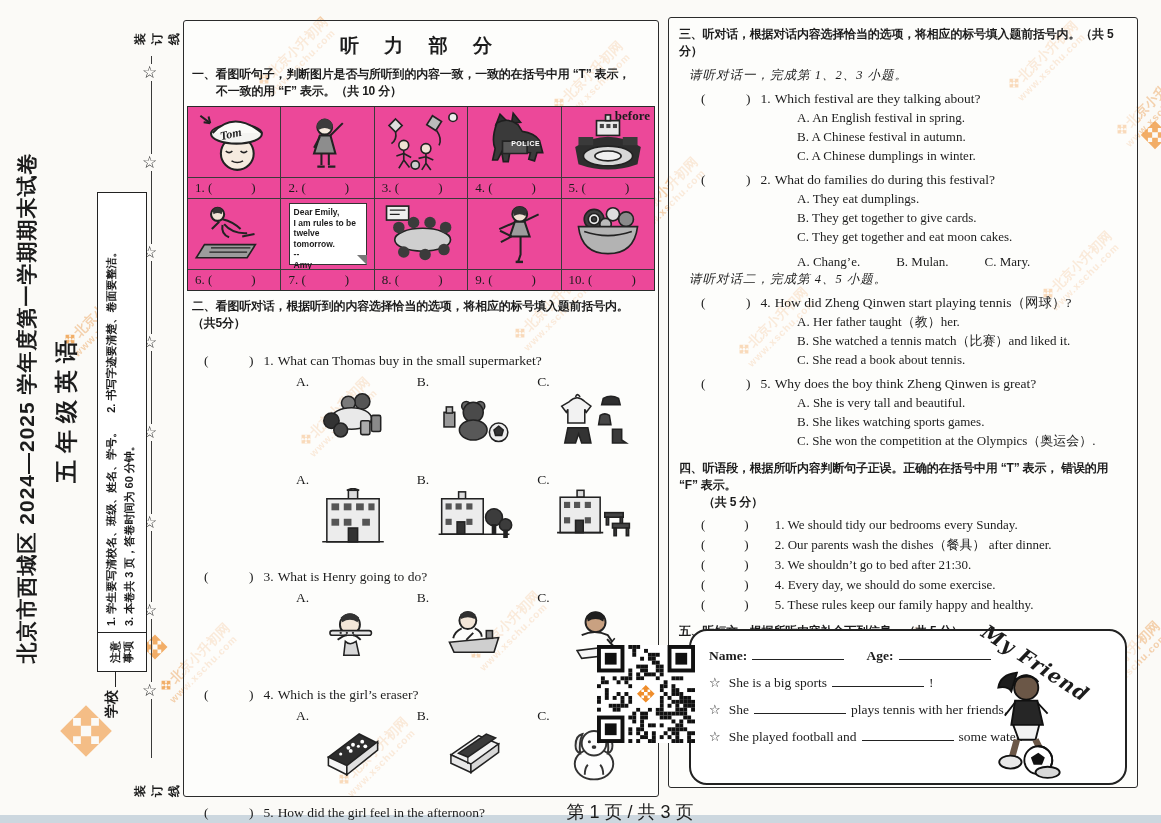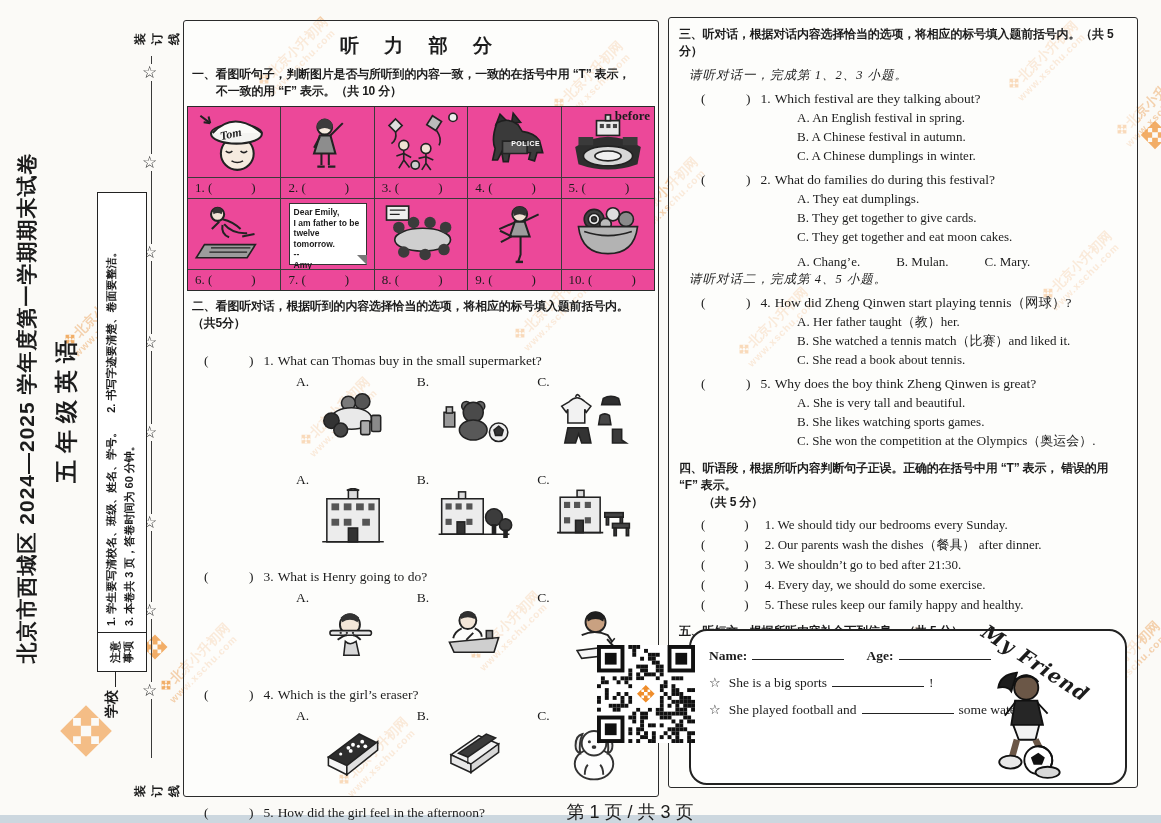--- a/index.html
+++ b/index.html
@@ -61,21 +61,21 @@
   .opt2{width:122px}
   .opt2 .letter{font:13.5px "Liberation Serif",serif}
   .opt2 .pic{width:102px;height:60px;margin-left:6px}
   
   .intro{font:italic 12.5px "Liberation Serif",serif;margin:7px 0 2px 10px;letter-spacing:1px}
   .q3{margin-left:22px;margin-top:6px;font:13px "Liberation Serif",serif}
   .q3 .opts{margin-left:96px}
   .q3 .opts div{line-height:19px}
   .q3 .opts.inline{display:flex;gap:36px}
   .tf{margin-left:22px;font:13px "Liberation Serif",serif;line-height:20px;display:flex}
-  .tf .txt{margin-left:16px}
+  .tf .txt{margin-left:26px}
   #card{position:absolute;left:20px;top:611px;width:438px;height:156px;border:2px solid #222;
         border-radius:18px;background:#fff;box-sizing:border-box;padding:16px 18px}
   #card .row1{font:bold 13.5px "Liberation Serif",serif}
   #card .srow{font:13.5px "Liberation Serif",serif;margin-top:10px}
   #card .sb{margin-right:8px;font-size:13px}
   .blank{display:inline-block;width:92px;border-bottom:1.2px solid #222;height:12px;margin:0 5px}
   #myfriend{position:absolute;right:28px;top:20px;transform:rotate(33deg);
         font:bold italic 20px "DejaVu Serif",serif;letter-spacing:1px}
   #card-pic{position:absolute;right:56px;top:36px;width:80px;height:112px}
   
@@ -383,21 +383,21 @@
               <path d="M32 24l-9 9m37 9l15-3"></path>
               <path d="M14 52h62l-10 16H4z" fill="#9c9c9c" stroke-width="2"></path>
               <path d="M22 56h48m-50 5h46" stroke-width="1.5"></path>
             </g>
           </svg>
         </span>
       </div>
     <div class="cell img">
       <div class="note">
         <div>Dear Emily,</div>
-        <div>I am father to be</div>
+        <div>I am rules to be</div>
         <div>twelve tomorrow.</div>
         <div>--</div>
         <div>Amy</div>
       </div>
     </div>
     <div class="cell img">
         <span class="pic">
           <svg viewBox="0 0 100 78" preserveAspectRatio="xMidYMid meet">
             <g stroke="#222" fill="none" stroke-width="2">
               <rect x="8" y="5" width="27" height="17" fill="#eee"></rect>
@@ -775,20 +775,21 @@
     </div>
 
   <div class="sec-head" style="margin:8px 0 0 0"><span>五、听短文，根据所听内容补全下列信息。（共 5 分）</span></div>
 
   <div id="card">
     <div class="row1">
       <span>Name:</span><span class="blank"></span>
       <span style="margin-left:14px">Age:</span><span class="blank"></span>
     </div>
     <div class="srow"><span class="sb">☆</span><span>She is a big sports</span><span class="blank"></span><span>!</span></div>
+    <div class="srow"><span class="sb">☆</span><span>She</span><span class="blank"></span><span>plays tennis with her friends.</span></div>
     <div class="srow"><span class="sb">☆</span><span>She played football and</span><span class="blank"></span><span>some water.</span></div>
     <div id="myfriend">My Friend</div>
     <span class="pic" id="card-pic">
         <svg viewBox="0 0 86 120" preserveAspectRatio="xMidYMid meet">
           <g stroke="#111" stroke-width="2">
             <path d="M30 6Q12 8 10 22q10-2 14 4z" fill="#1d1d1d"></path>
             <circle cx="40" cy="22" r="13" fill="#6b5747"></circle>
             <path d="M28 14q13-12 25 2q-4-6-12-6t-13 4z" fill="#1d1d1d"></path>
             <path d="M28 36h24l6 26H24z" fill="#262626"></path>
             <path d="M28 38L17 52m35-14l11 12" fill="none"></path>

